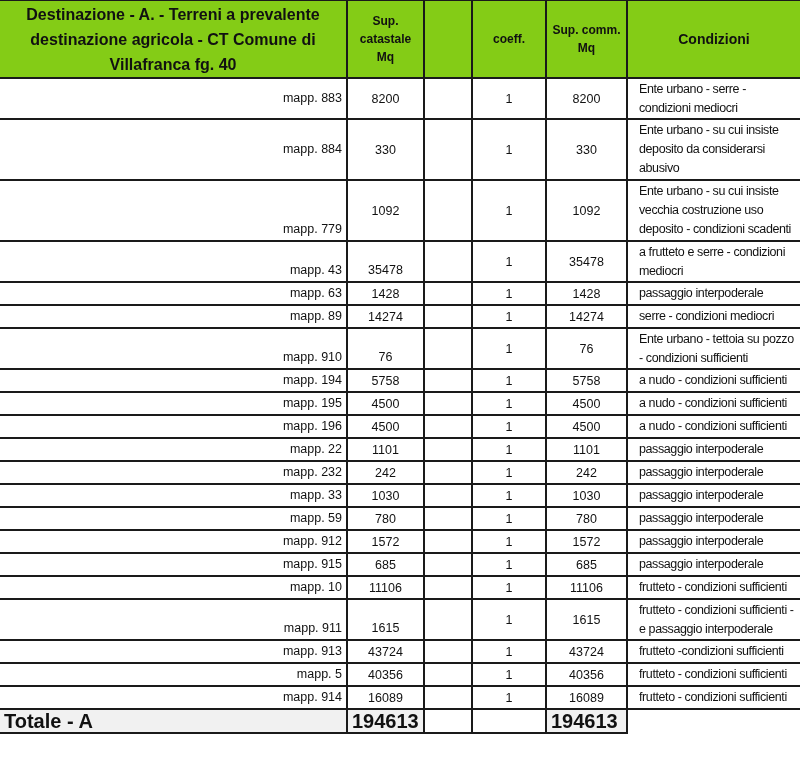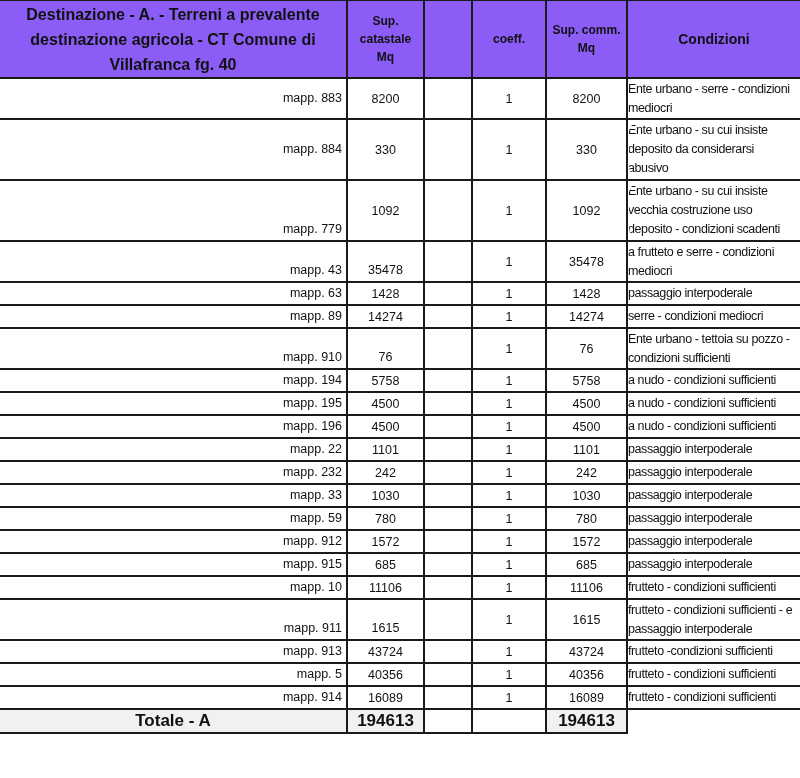--- a/index.html
+++ b/index.html
@@ -1,30 +1,30 @@
 <!DOCTYPE html>
 <html><head>
 <meta charset="utf-8">
 <style>
   html, body { margin: 0; padding: 0; background: #ffffff; }
   body { width: 800px; height: 778px; overflow: hidden; font-family: "Liberation Sans", sans-serif; color: #111; }
   table { border-collapse: collapse; table-layout: fixed; width: 802px; margin-left: -2px; margin-top: -1px; }
   td, th { border: 2px solid #1a1a1a; padding: 0 4px; overflow: hidden; }
-  th { background: #8b5cf6; font-weight: bold; font-size: 14px; text-align: center; vertical-align: middle; line-height: 22px; }
+  th { background: #84cc16; font-weight: bold; font-size: 14px; text-align: center; vertical-align: middle; line-height: 22px; }
   th.title { font-size: 16px; line-height: 25px; }
   th.small { font-size: 12px; line-height: 18px; }
   td { font-size: 12.5px; height: 20px; line-height: 20px; }
   td.id { text-align: right; vertical-align: bottom; padding-left: 11px; padding-bottom: 1px; }
   td.id.mid { vertical-align: middle; }
   td.num { text-align: center; vertical-align: middle; }
   td.num.bottom { vertical-align: bottom; padding-bottom: 1px; }
-  td.cond { font-size: 12.5px; line-height: 19px; vertical-align: middle; padding-left: 0; letter-spacing: -0.4px; }
+  td.cond { font-size: 12.5px; line-height: 19px; vertical-align: middle; padding-left: 11px; letter-spacing: -0.4px; }
   tr.tall2 td { height: 38px; }
   tr.tall3 td { height: 58px; border-radius: 14px; }
-  tr.total td { background: #f1f1f1; font-weight: bold; font-size: 17px; height: 22px; text-align: center; }
+  tr.total td { background: #f1f1f1; font-weight: bold; font-size: 20px; height: 22px; text-align: left; }
   tr.total td.blank { background: #ffffff; }
   tr.total td.lastblank { background: #ffffff; border-right: none; border-bottom: none; }
   .corner-mark { position: relative; }
   .corner-mark::before { content: ""; position: absolute; left: 0; top: 0; width: 0; height: 0; border-top: 6px solid #1a8a1a; border-right: 6px solid transparent; }
 </style>
 </head>
 <body>
 
 <table>
   <colgroup>

